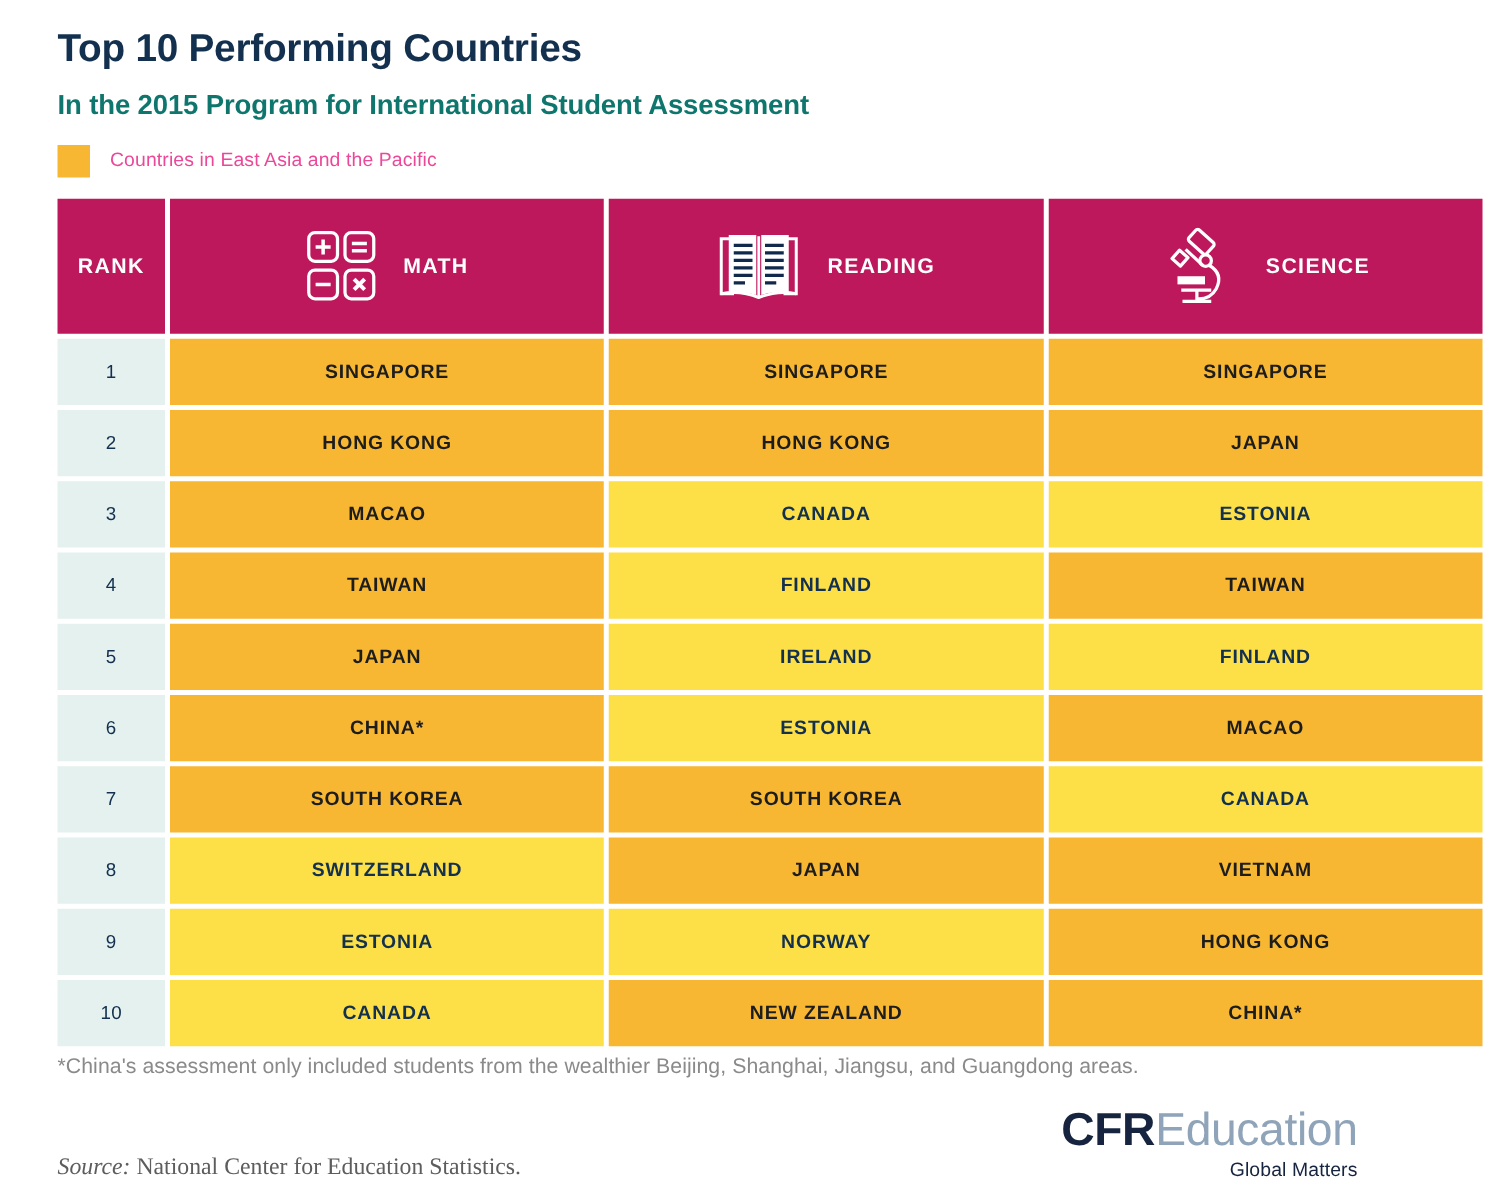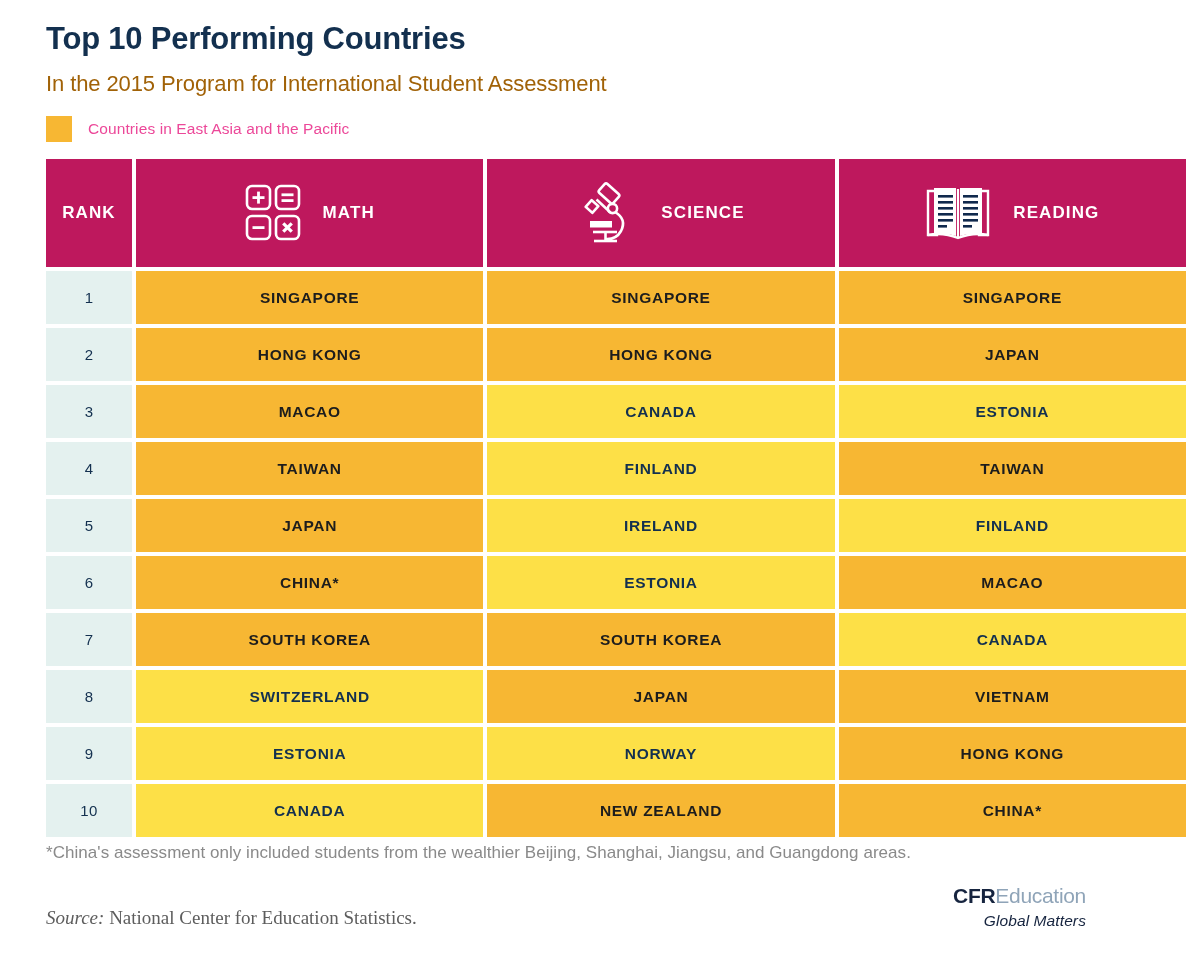--- a/index.html
+++ b/index.html
@@ -30,22 +30,22 @@
     font-size: 31px;
     font-weight: 700;
     color: #13304f;
     letter-spacing: -0.2px;
     line-height: 1.25;
   }
   .subtitle {
     margin: 0;
     padding-top: 11px;
     font-size: 22px;
-    font-weight: 400;
-    color: #a16207;
+    font-weight: 700;
+    color: #0f766e;
     letter-spacing: -0.1px;
     line-height: 1.25;
   }
 
   .legend {
     display: flex;
     align-items: center;
     margin-top: 19px;
     height: 26px;
   }
@@ -156,36 +156,35 @@
     color: #5d5d5d;
   }
   .source-label {
     font-style: italic;
   }
   .logo {
     text-align: right;
     line-height: 1;
   }
   .logo-top {
-    font-size: 21px;
+    font-size: 37px;
     letter-spacing: -0.3px;
     white-space: nowrap;
   }
   .logo-cfr {
     font-weight: 700;
     color: #16243f;
   }
   .logo-education {
     font-weight: 400;
     color: #8fa4b8;
   }
   .logo-tag {
     margin-top: 7px;
     font-size: 15.5px;
-    font-style: italic;
     color: #16243f;
     letter-spacing: 0.1px;
   }
 </style>
 </head>
 <body>
 
 <div class="page">
 
   <h1 class="title">Top 10 Performing Countries</h1>
@@ -216,39 +215,20 @@
             <rect x="36.5" y="9.4" width="12" height="2.8" fill="#ffffff"></rect>
             <rect x="36.5" y="15.2" width="12" height="2.8" fill="#ffffff"></rect>
             <rect x="7.5" y="42.2" width="12" height="2.8" fill="#ffffff"></rect>
             <g transform="translate(42.5,43.5) rotate(45)">
               <rect x="-6" y="-1.6" width="12" height="3.2" fill="#ffffff"></rect>
               <rect x="-1.6" y="-6" width="3.2" height="12" fill="#ffffff"></rect>
             </g>
           </svg>
         </span>
         <span class="th-label">MATH</span>
-      </div>
-
-      <div class="th th-subject">
-        <span class="th-icon">
-          <svg width="62" height="62" viewBox="0 0 62 62" aria-hidden="true">
-            <g fill="none" stroke="#ffffff" stroke-width="2.6" stroke-linejoin="round">
-              <rect x="22.5" y="5.5" width="19" height="12" rx="2" transform="rotate(42 32 11.5)"></rect>
-              <rect x="10.5" y="20" width="9" height="9" transform="rotate(42 15 24.5)"></rect>
-              <path d="M19.5 17.5 L33.5 30.5"></path>
-              <circle cx="35.5" cy="26.5" r="4.6"></circle>
-              <path d="M38 30 q12 7 6 19 q-5 9 -16 8"></path>
-              <path d="M16 50 h24"></path>
-              <path d="M28.5 50 v9"></path>
-              <path d="M17 59 h23"></path>
-            </g>
-            <rect x="13" y="39" width="22" height="6.5" fill="#ffffff"></rect>
-          </svg>
-        </span>
-        <span class="th-label">SCIENCE</span>
       </div>
 
       <div class="th th-subject">
         <span class="th-icon">
           <svg width="66" height="58" viewBox="0 0 66 58" aria-hidden="true">
             <path d="M3 7 h9 v44 h-9 z" fill="none" stroke="#ffffff" stroke-width="2.4"></path>
             <path d="M63 7 h-9 v44 h9 z" fill="none" stroke="#ffffff" stroke-width="2.4"></path>
             <path d="M9 4 h22 v48 q-11 -4 -22 0 z" fill="#ffffff"></path>
             <path d="M57 4 h-22 v48 q11 -4 22 0 z" fill="#ffffff"></path>
             <path d="M33 5 v48" stroke="#ffffff" stroke-width="2.2" fill="none"></path>
@@ -265,20 +245,39 @@
               <rect x="38" y="29" width="15" height="2.6"></rect>
               <rect x="38" y="35" width="15" height="2.6"></rect>
               <rect x="38" y="41" width="9" height="2.6"></rect>
             </g>
             <path d="M3 51 q15 -3 30 3 q15 -6 30 -3" fill="none" stroke="#ffffff" stroke-width="2.4"></path>
           </svg>
         </span>
         <span class="th-label">READING</span>
       </div>
 
+      <div class="th th-subject">
+        <span class="th-icon">
+          <svg width="62" height="62" viewBox="0 0 62 62" aria-hidden="true">
+            <g fill="none" stroke="#ffffff" stroke-width="2.6" stroke-linejoin="round">
+              <rect x="22.5" y="5.5" width="19" height="12" rx="2" transform="rotate(42 32 11.5)"></rect>
+              <rect x="10.5" y="20" width="9" height="9" transform="rotate(42 15 24.5)"></rect>
+              <path d="M19.5 17.5 L33.5 30.5"></path>
+              <circle cx="35.5" cy="26.5" r="4.6"></circle>
+              <path d="M38 30 q12 7 6 19 q-5 9 -16 8"></path>
+              <path d="M16 50 h24"></path>
+              <path d="M28.5 50 v9"></path>
+              <path d="M17 59 h23"></path>
+            </g>
+            <rect x="13" y="39" width="22" height="6.5" fill="#ffffff"></rect>
+          </svg>
+        </span>
+        <span class="th-label">SCIENCE</span>
+      </div>
+
     </div>
 
     <div id="rows-container">
         <div class="row">
           <div class="cell cell-rank">1</div>
           <div class="cell cell-country highlight">SINGAPORE</div>
           <div class="cell cell-country highlight">SINGAPORE</div>
           <div class="cell cell-country highlight">SINGAPORE</div>
         </div>
         <div class="row">

